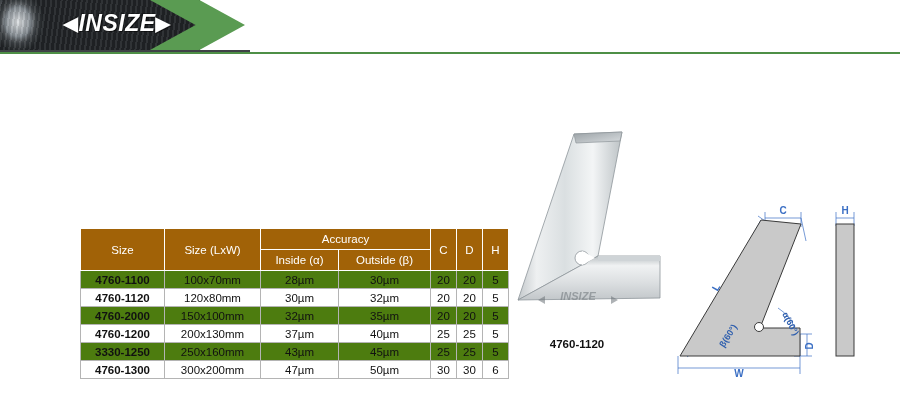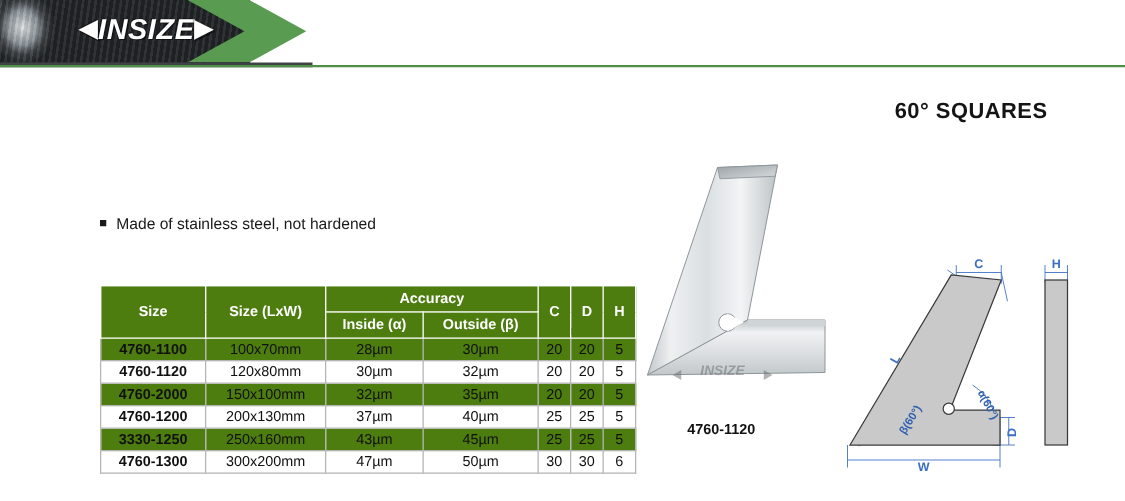--- a/index.html
+++ b/index.html
@@ -86,23 +86,23 @@
     position: absolute; left: 80px; top: 228px;
     border-collapse: collapse;
     font-size: 11px;
   }
   .spec-table th, .spec-table td {
     border: 1px solid #ffffff;
     text-align: center;
     white-space: nowrap;
   }
   .spec-table thead th {
-    background: #4d7c0f;
+    background: #a16207;
     color: #ffffff;
-    font-weight: bold;
+    font-weight: normal;
     font-size: 11.5px;
     padding: 4px 6px;
   }
   .spec-table tbody td {
     border: 1px solid #b4b4b4;
     padding: 2.5px 6px;
     color: #111111;
     font-size: 11.5px;
   }
   .spec-table tbody tr.alt td { background: #4d7c0f; }
@@ -137,26 +137,21 @@
     <div class="banner-chevron-trim"></div>
     <div class="banner-logo">
       <span class="arw">◀</span>
         <span>INSIZE</span>
         <span class="arw">▶</span>
     </div>
     <div class="banner-rule-dark"></div>
     <div class="banner-rule"></div>
   </div>
 
-  <div class="page-title">60° SQUARES</div>
-
-  <div class="bullet-row">
-    <span class="bullet-sq"></span>
-    <span class="bullet-text">Made of stainless steel, not hardened</span>
-  </div>
+
 
   <div class="unit-label">(mm)</div>
 
   <table class="spec-table">
     <thead>
       <tr>
         <th class="c-code" rowspan="2">Size</th>
         <th class="c-size" rowspan="2">Size (LxW)</th>
         <th colspan="2">Accuracy</th>
         <th class="c-cdh" rowspan="2">C</th>

